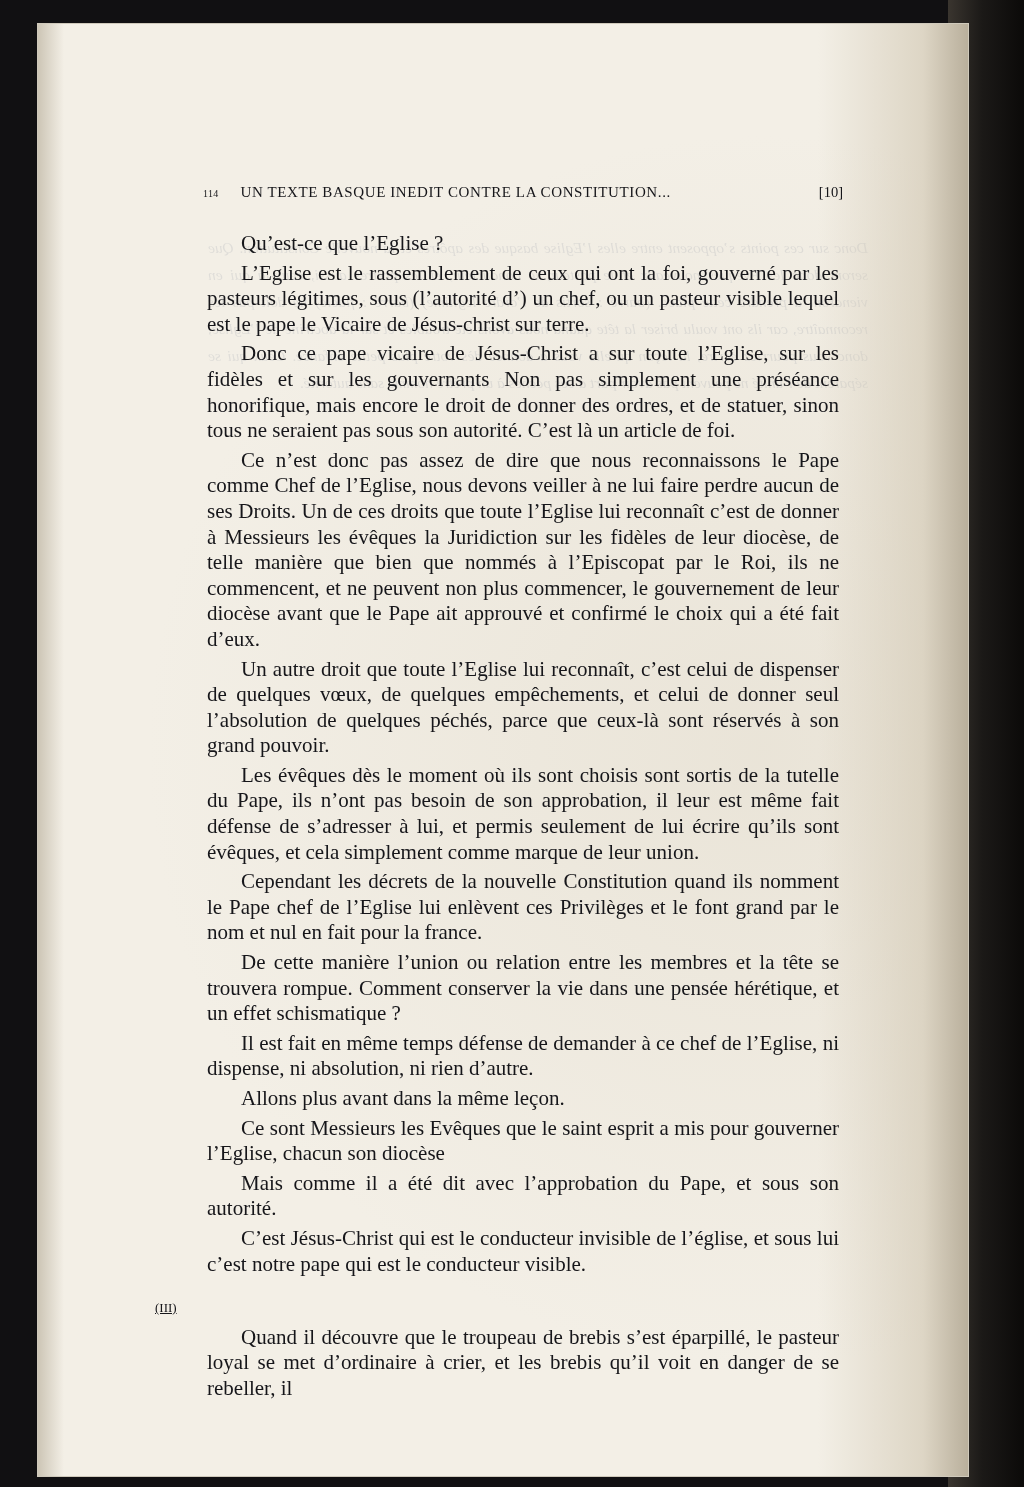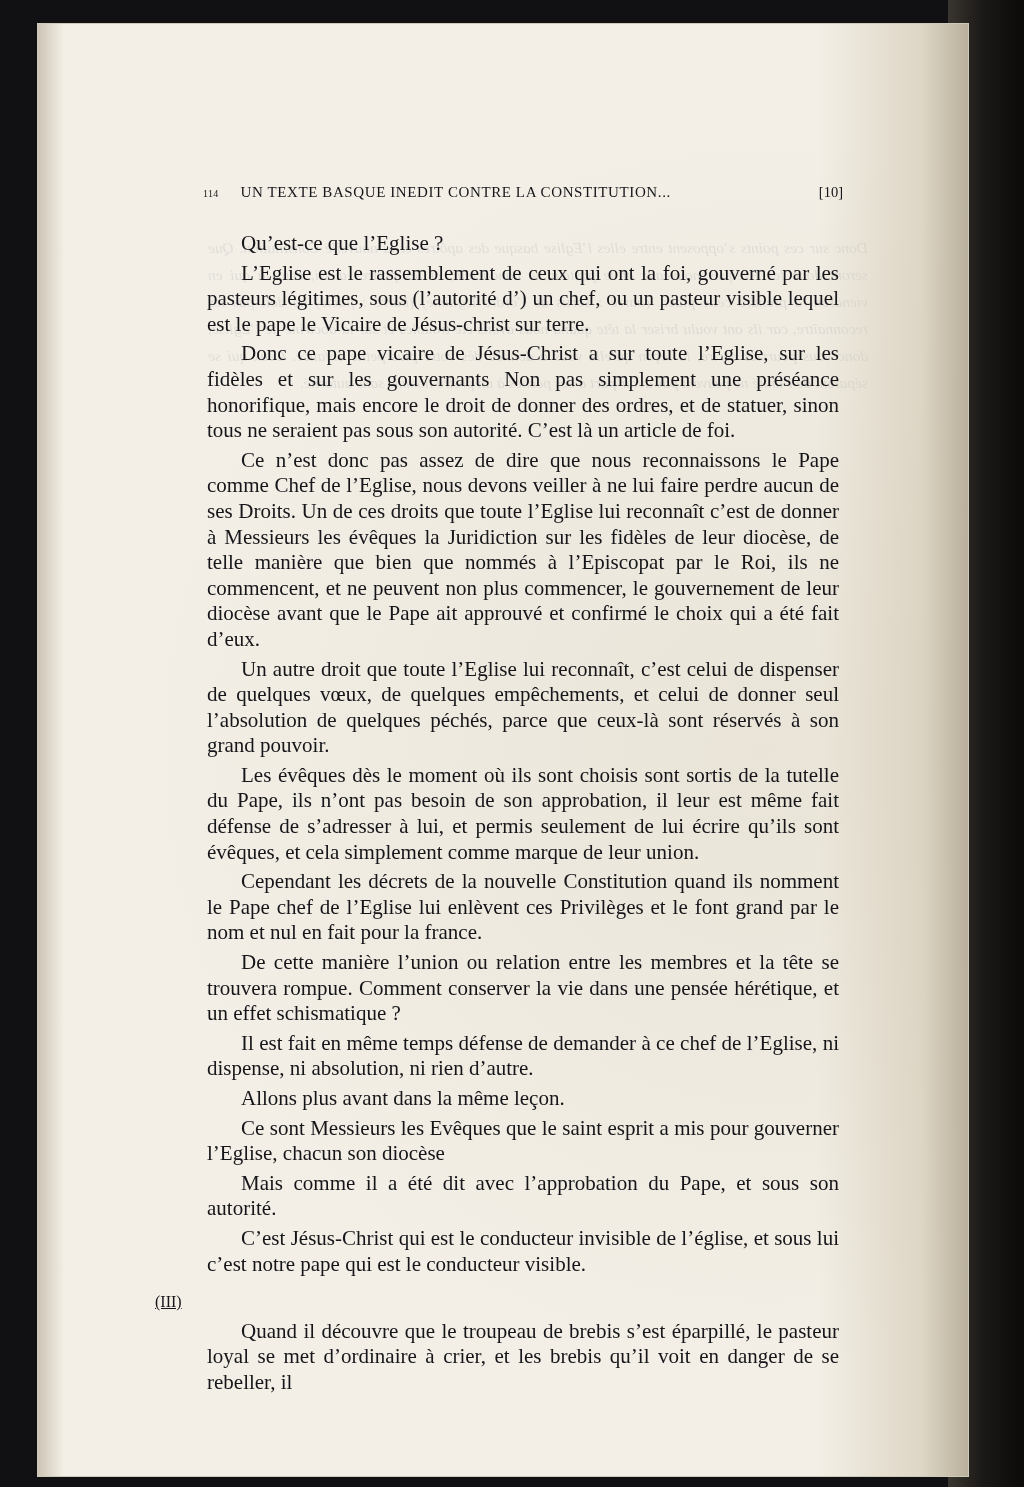--- a/index.html
+++ b/index.html
@@ -114,23 +114,23 @@
     line-height: 25.6px;
     text-align: justify;
     margin: 4px;
     text-indent: 34px;
     -webkit-hyphens: manual;
     hyphens: manual;
   }
 
   .section-mark {
     font-style: normal;
-    font-size: 16px;
+    font-size: 13px;
     line-height: 25.6px;
-    margin: 12px 0 0 -48px;
+    margin: 18px 0 0 -48px;
     text-decoration: underline;
   }
 </style>
 </head>
 <body>
 
 <div class="scan">
 
   <div class="binding"></div>
 

